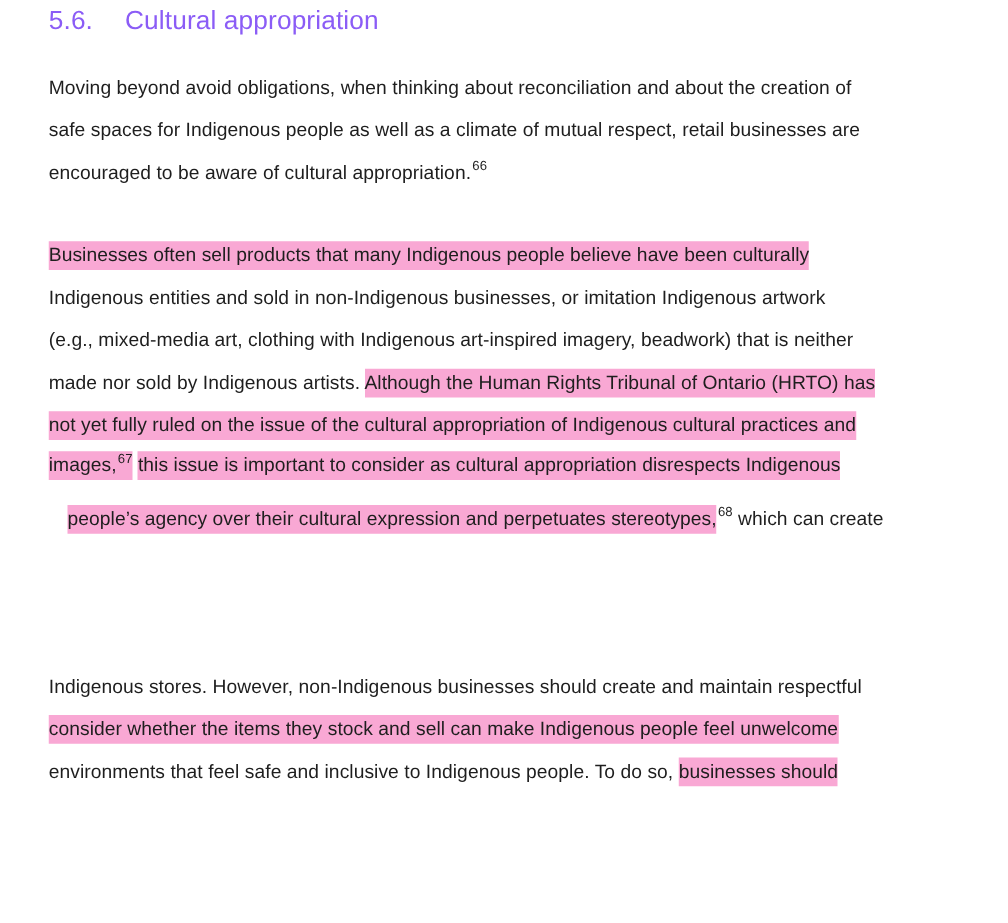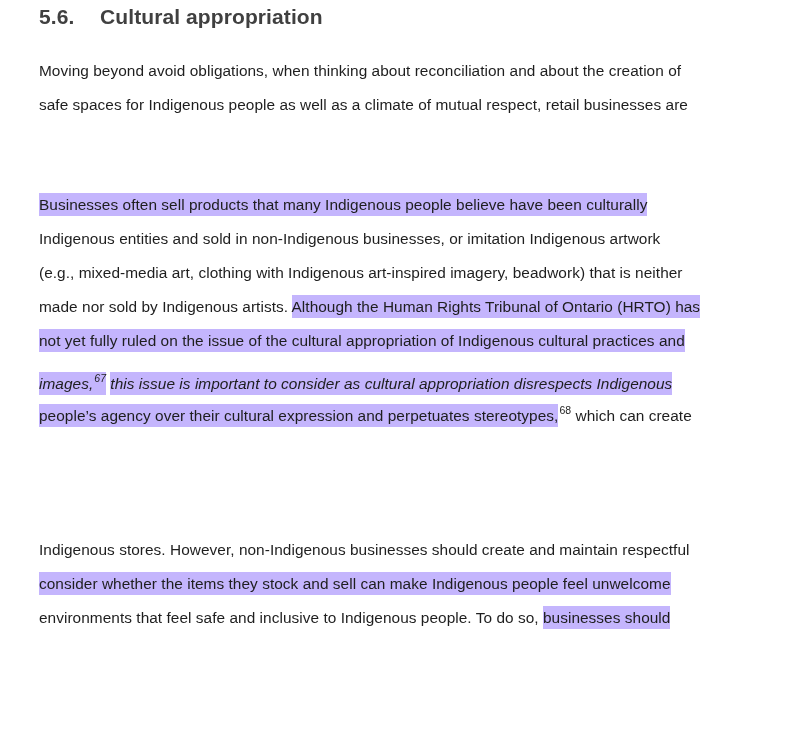--- a/index.html
+++ b/index.html
@@ -20,22 +20,22 @@
       left: 39px;
       top: 0;
       width: 740px;
     }
     .heading {
       position: absolute;
       left: 0;
       top: 5px;
       margin: 0;
       font-size: 21px;
-      font-weight: bold;
-      color: #404040;
+      font-weight: normal;
+      color: #8b5cf6;
       white-space: nowrap;
       letter-spacing: 0.1px;
     }
     .heading .num {
       display: inline-block;
       width: 61px;
     }
     .para {
       position: absolute;
       left: 0;
@@ -44,46 +44,47 @@
     }
     .line {
       display: block;
       height: 34px;
       line-height: 34px;
       font-size: 15.4px;
       white-space: nowrap;
       letter-spacing: 0.05px;
     }
     .hl {
-      background: #c4b5fd;
+      background: #f9a8d4;
       padding: 3px 0;
     }
     sup.fn {
       font-size: 10.5px;
       vertical-align: baseline;
       position: relative;
       top: -7px;
       margin-left: 1px;
     }
     #p1 { top: 54px; }
     #p2 { top: 188px; }
     #p3 { top: 533px; }
-    .line.tall { height: 38px; line-height: 52px; font-style: italic; }
-    .line.tall2 { height: 40px; line-height: 40px; }
+    .line.tall { height: 38px; line-height: 30px; }
+    .line.tall2 { height: 40px; line-height: 40px; margin-left: 15px; }
   </style>
 </head>
 <body>
 
 <div class="page">
 
   <h2 class="heading"><span class="num">5.6.</span><span>Cultural appropriation</span></h2>
 
   <div class="para" id="p1">
     <span class="line"><span>Moving beyond avoid obligations, when thinking about reconciliation and about the creation of</span></span>
     <span class="line"><span>safe spaces for Indigenous people as well as a climate of mutual respect, retail businesses are</span></span>
+    <span class="line"><span>encouraged to be aware of cultural appropriation.</span><sup class="fn">66</sup></span>
   </div>
 
   <div class="para" id="p2">
     <span class="line"><span class="hl">Businesses often sell products that many Indigenous people believe have been culturally</span></span>
     <span class="line"><span>Indigenous entities and sold in non-Indigenous businesses, or imitation Indigenous artwork</span></span>
     <span class="line"><span>(e.g., mixed-media art, clothing with Indigenous art-inspired imagery, beadwork) that is neither</span></span>
     <span class="line"><span>made nor sold by Indigenous artists. </span><span class="hl">Although the Human Rights Tribunal of Ontario (HRTO) has</span></span>
     <span class="line"><span class="hl">not yet fully ruled on the issue of the cultural appropriation of Indigenous cultural practices and</span></span>
     <span class="line tall"><span class="hl"><span>images,</span><sup class="fn">67</sup></span><span> </span><span class="hl">this issue is important to consider as cultural appropriation disrespects Indigenous</span></span>
     <span class="line tall2"><span class="hl">people’s agency over their cultural expression and perpetuates stereotypes,</span><sup class="fn">68</sup><span> which can create</span></span>

